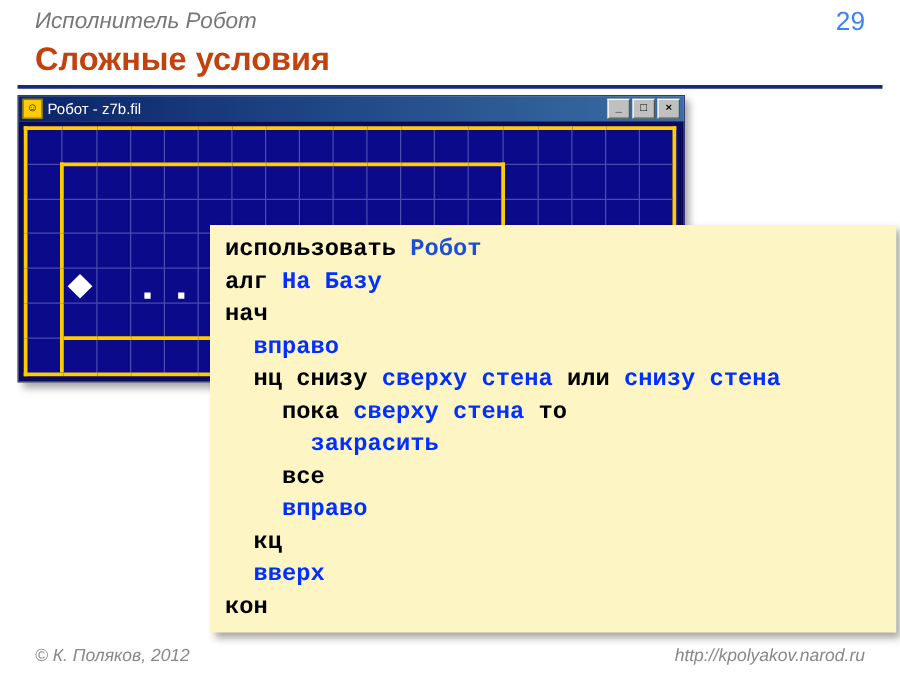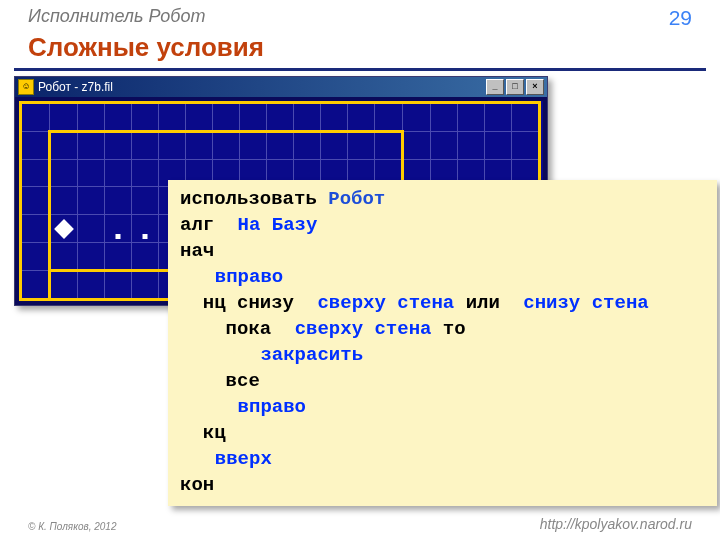--- a/index.html
+++ b/index.html
@@ -42,21 +42,21 @@
     right: 14px;
     height: 3px;
     background: #1a2a7a;
   }
   .footer-left {
     position: absolute;
     bottom: 8px;
     left: 28px;
     font-style: italic;
     color: #888;
-    font-size: 10px;
+    font-size: 14px;
   }
   .footer-right {
     position: absolute;
     bottom: 8px;
     right: 28px;
     font-style: italic;
     color: #888;
     font-size: 14px;
     margin-left: 47px;
   }
@@ -160,21 +160,21 @@
     width: 525px;
     background: #fdf5c4;
     box-shadow: 4px 4px 6px rgba(0,0,0,0.35);
     padding: 6px 12px 8px 12px;
     font-family: "Courier New", monospace;
     font-size: 19px;
     line-height: 26px;
     font-weight: bold;
     white-space: pre;
   }
-  .kw    { color: #0030ff; margin-left: 12px; }
+  .kw    { color: #0030ff; }
   .green { color: #1d4ed8; }
   .txt   { color: #000; }
 </style>
 </head>
 <body>
 
 <div class="header-small">Исполнитель Робот</div>
 <div class="page-num">29</div>
 <div class="title">Сложные условия</div>
 <div class="title-underline"></div>

